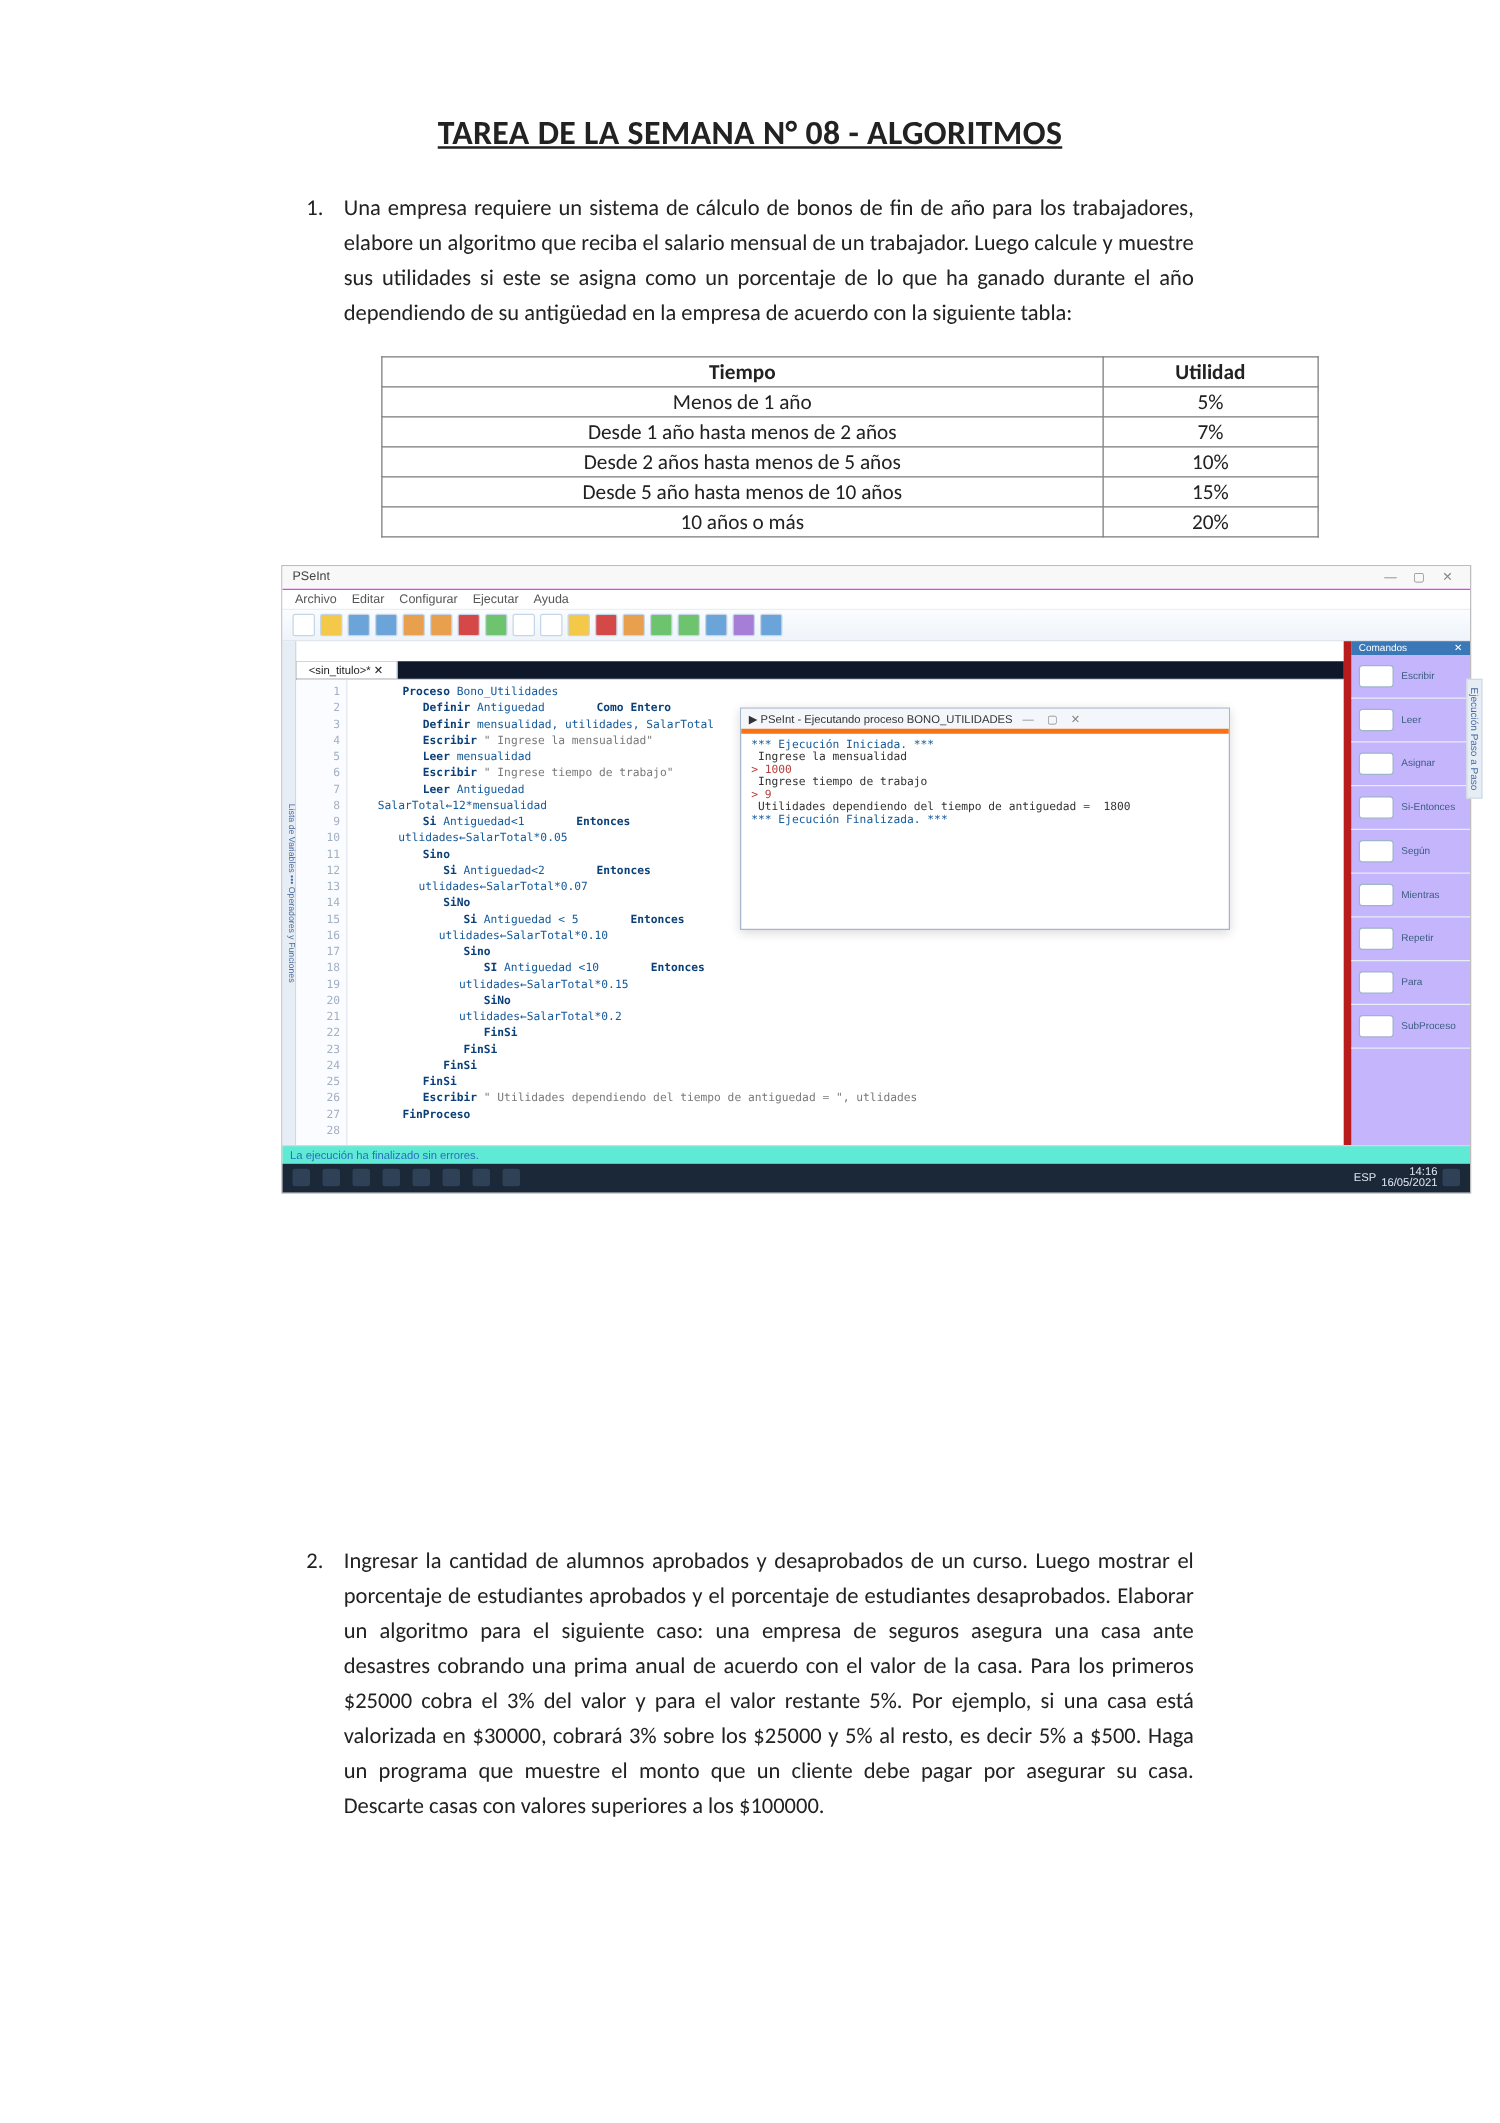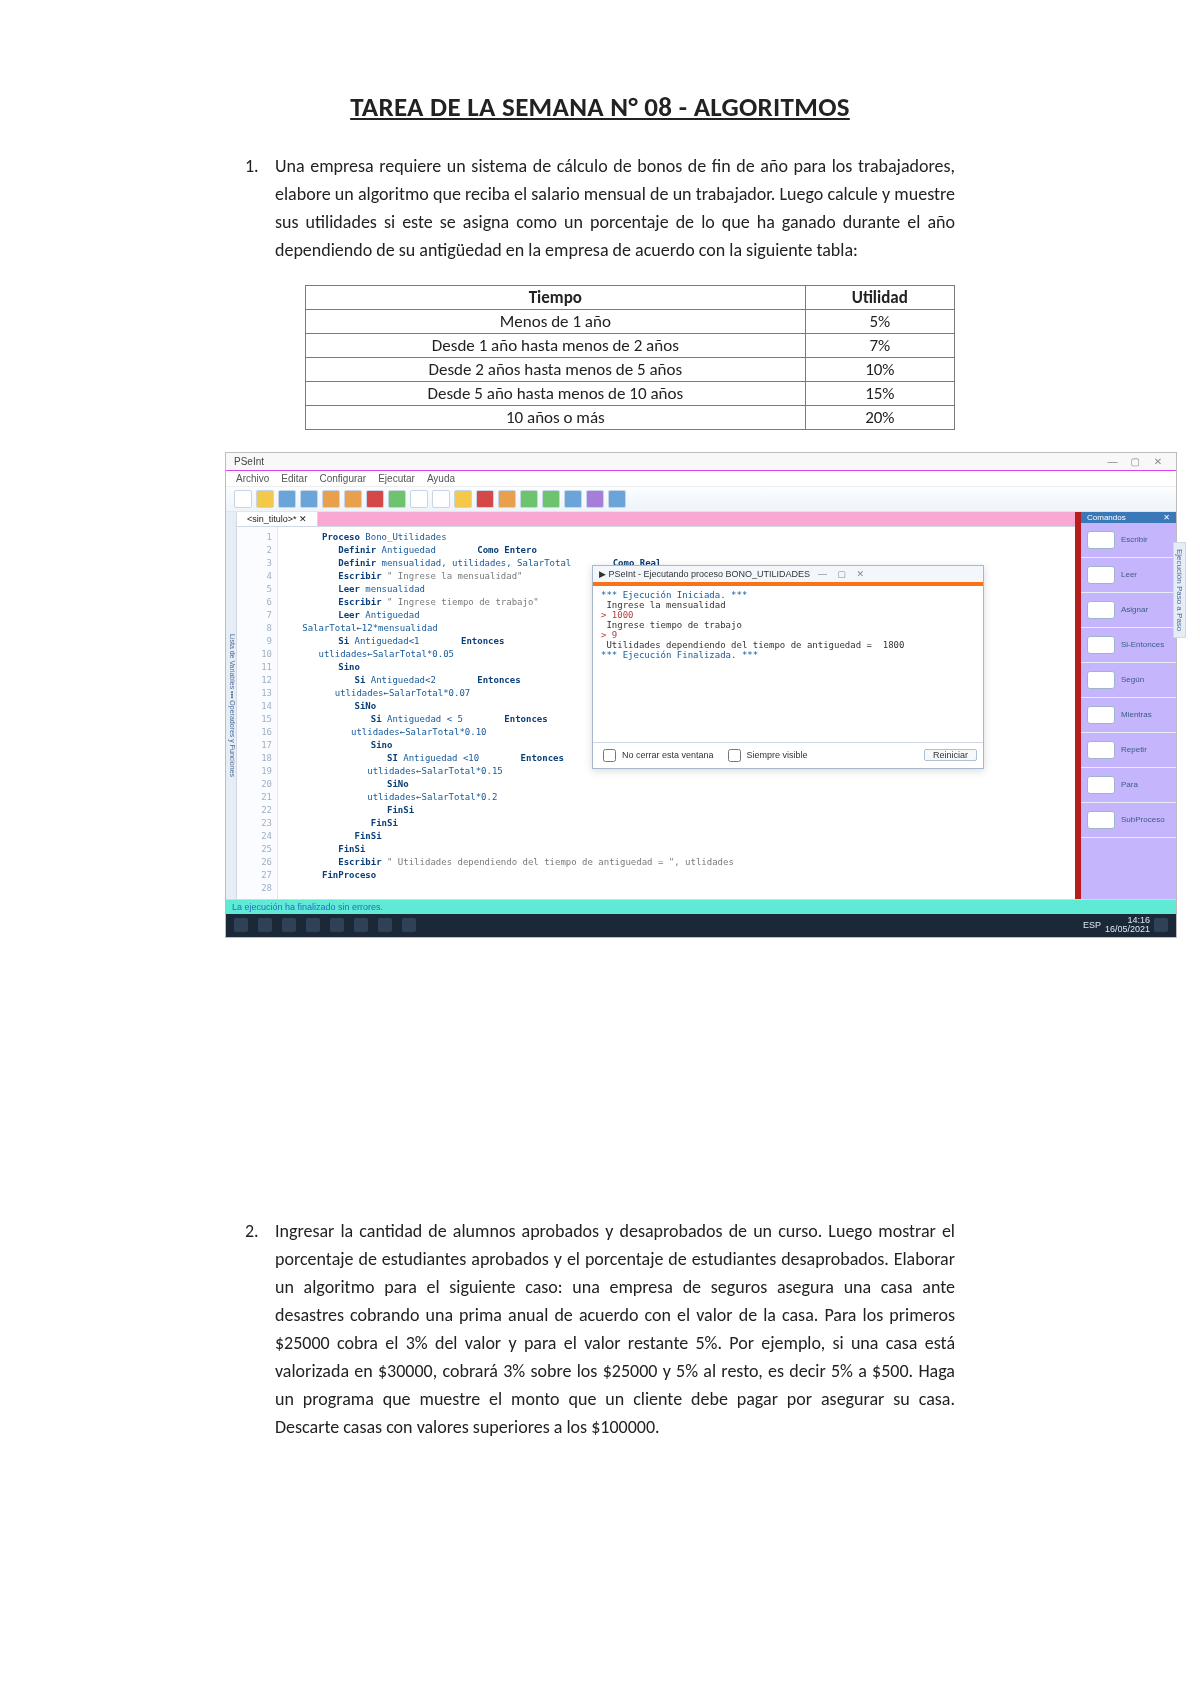--- a/index.html
+++ b/index.html
@@ -32,21 +32,21 @@
   .item .num {
     width: 30px;
     flex-shrink: 0;
   }
   .item .body {
     flex: 1;
   }
   .util-table {
     margin: 20px auto 22px 60px;
     border-collapse: collapse;
-    width: 650px;
+    width: 750px;
     font-size: 17px;
   }
   .util-table th, .util-table td {
     border: 1px solid #7a7a7a;
     padding: 1px 14px;
     text-align: center;
   }
   .util-table th {
     font-weight: 700;
     background: #fff;
@@ -124,21 +124,22 @@
     text-align: center;
   }
   .editor-area {
     flex: 1;
     position: relative;
   }
   .tabstrip {
     display: flex;
     font-size: 9px;
     border-bottom: 1px solid #d0d9e3;
-    background: #f9a8d4;
+    background: #0f172a;
+    margin-top: 16px;
   }
   .tab {
     padding: 2px 10px;
     border-right: 1px solid #d0d9e3;
     background: #fff;
   }
   .code-host {
     display: flex;
   }
   .gutter {
@@ -444,34 +445,20 @@
             </span>
           </div>
 <div class="popup-body"><span>*** Ejecución Iniciada. ***</span>
 <span class="plain"> Ingrese la mensualidad</span>
 <span class="inp">&gt; 1000</span>
 <span class="plain"> Ingrese tiempo de trabajo</span>
 <span class="inp">&gt; 9</span>
 <span class="plain"> Utilidades dependiendo del tiempo de antiguedad =  1800</span>
 <span>*** Ejecución Finalizada. ***</span>
 </div>
-          <div class="popup-footer">
-            <span>
-              <label>
-                  <input type="checkbox" style="">
-                  <span>No cerrar esta ventana</span>
-                </label>
-              &nbsp;&nbsp;
-              <label>
-                  <input type="checkbox" style="">
-                  <span>Siempre visible</span>
-                </label>
-            </span>
-            <span class="btn">Reiniciar</span>
-          </div>
         </div>
       </div>
 
       <div class="right-panel">
         <div class="panel-header">
           <span>Comandos</span>
           <span>✕</span>
         </div>
         <div class="cmd-item">
             <div class="cmd-ico"></div>

